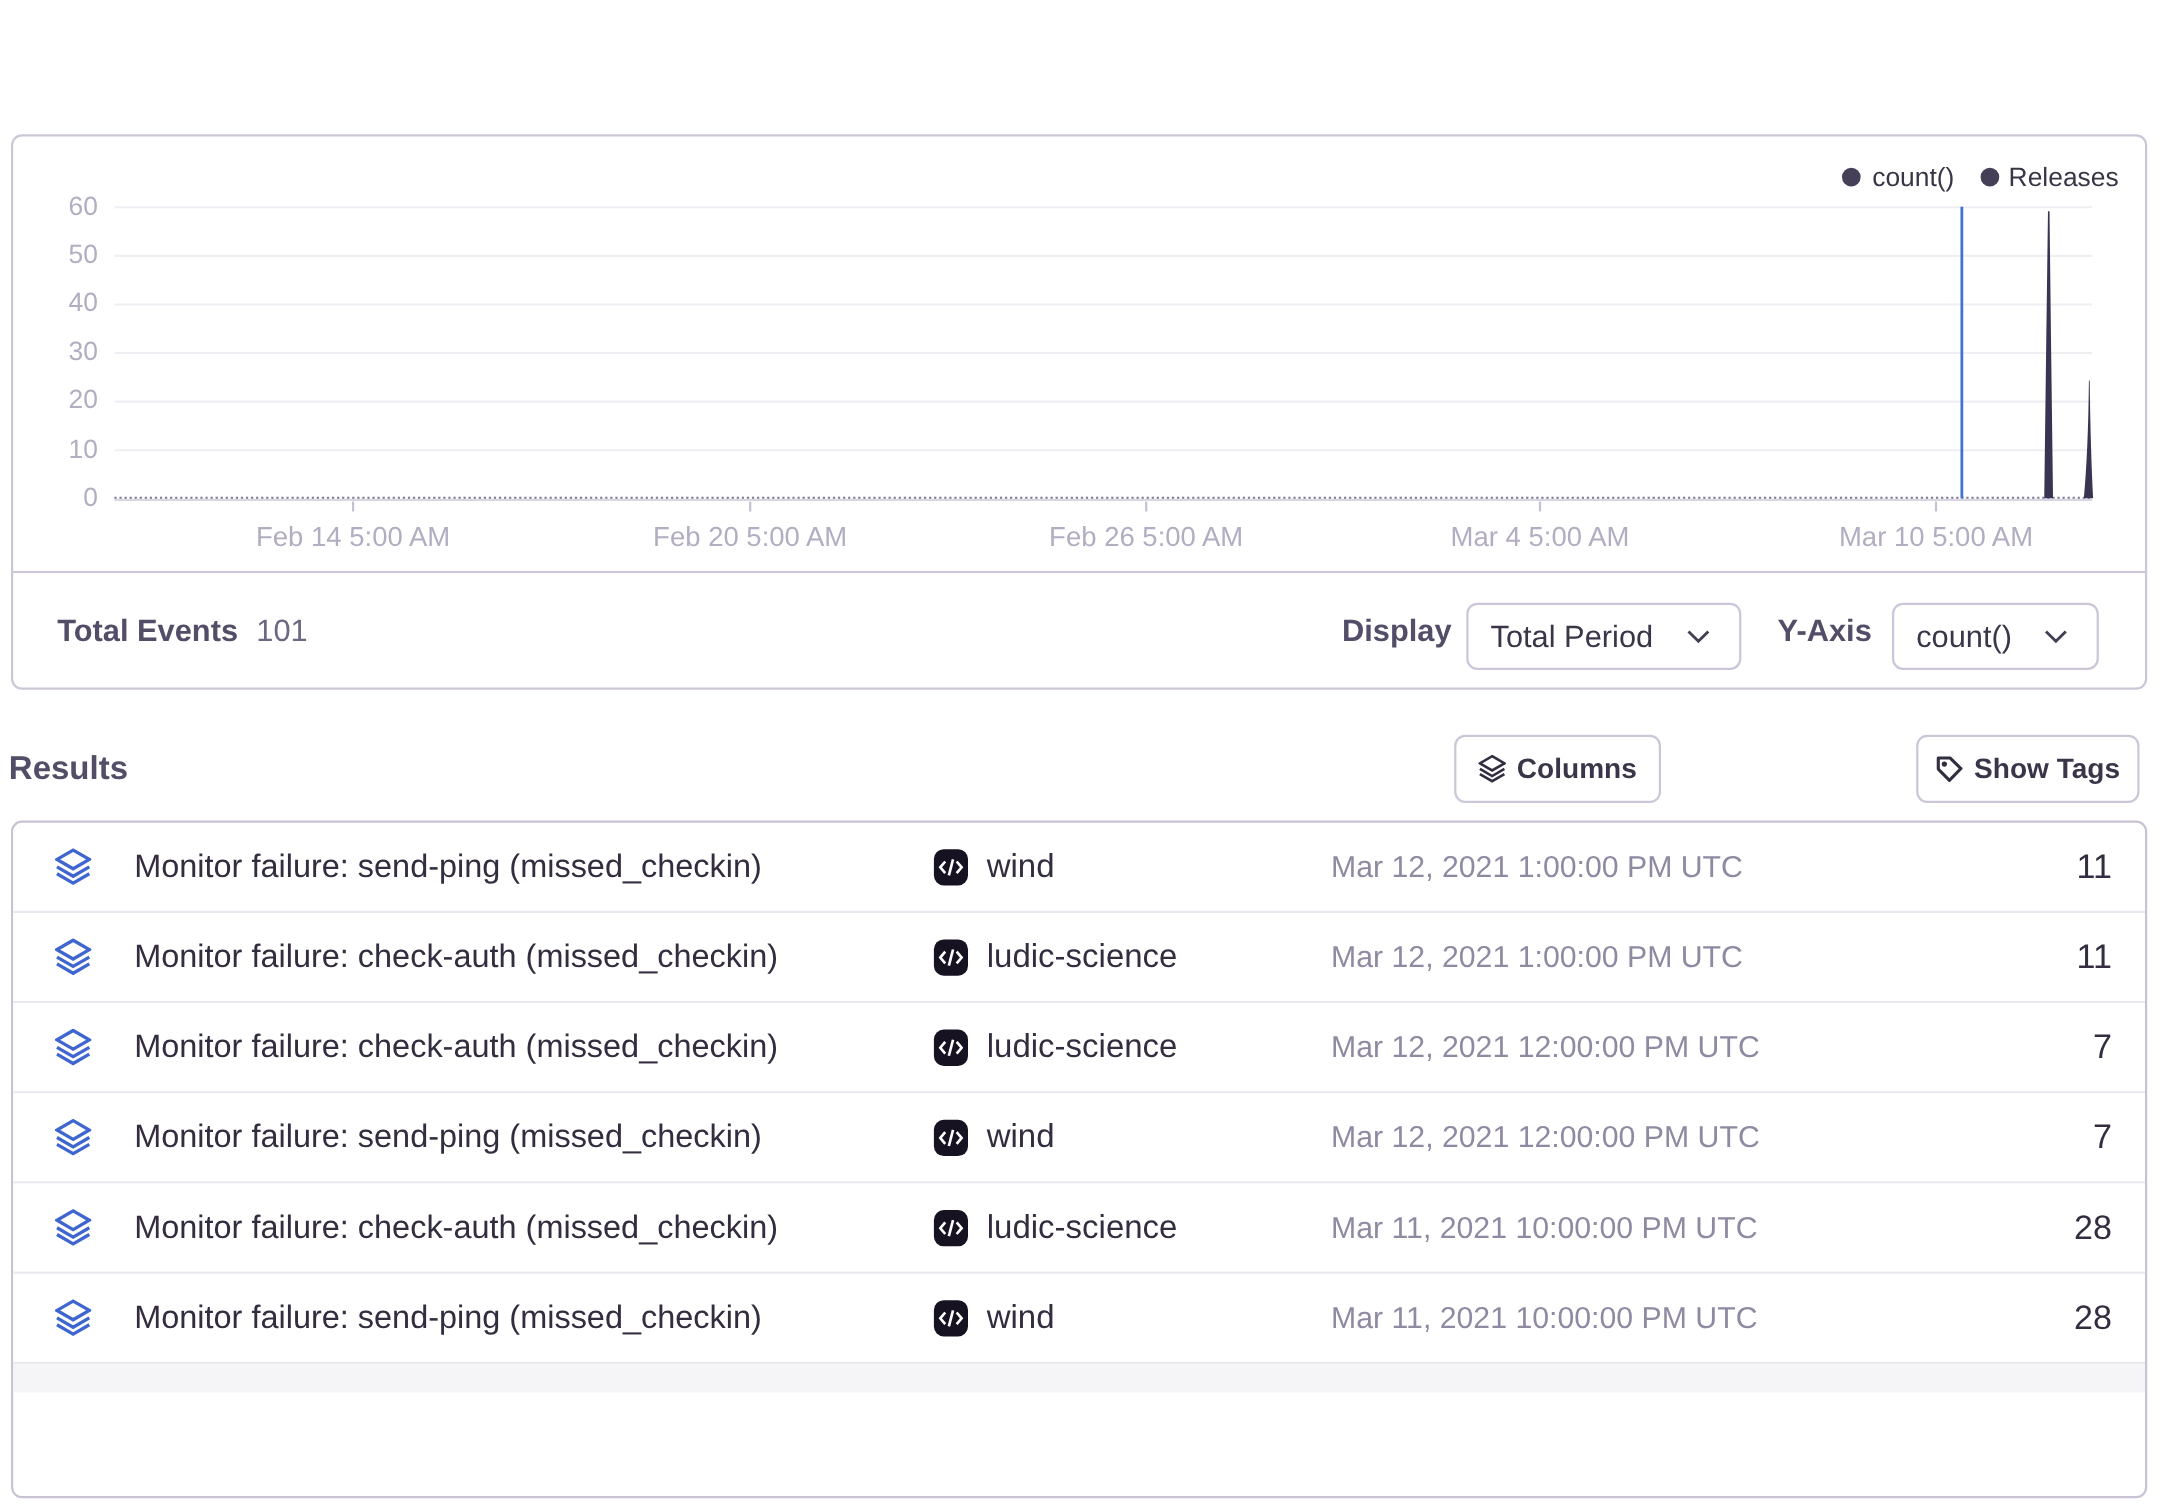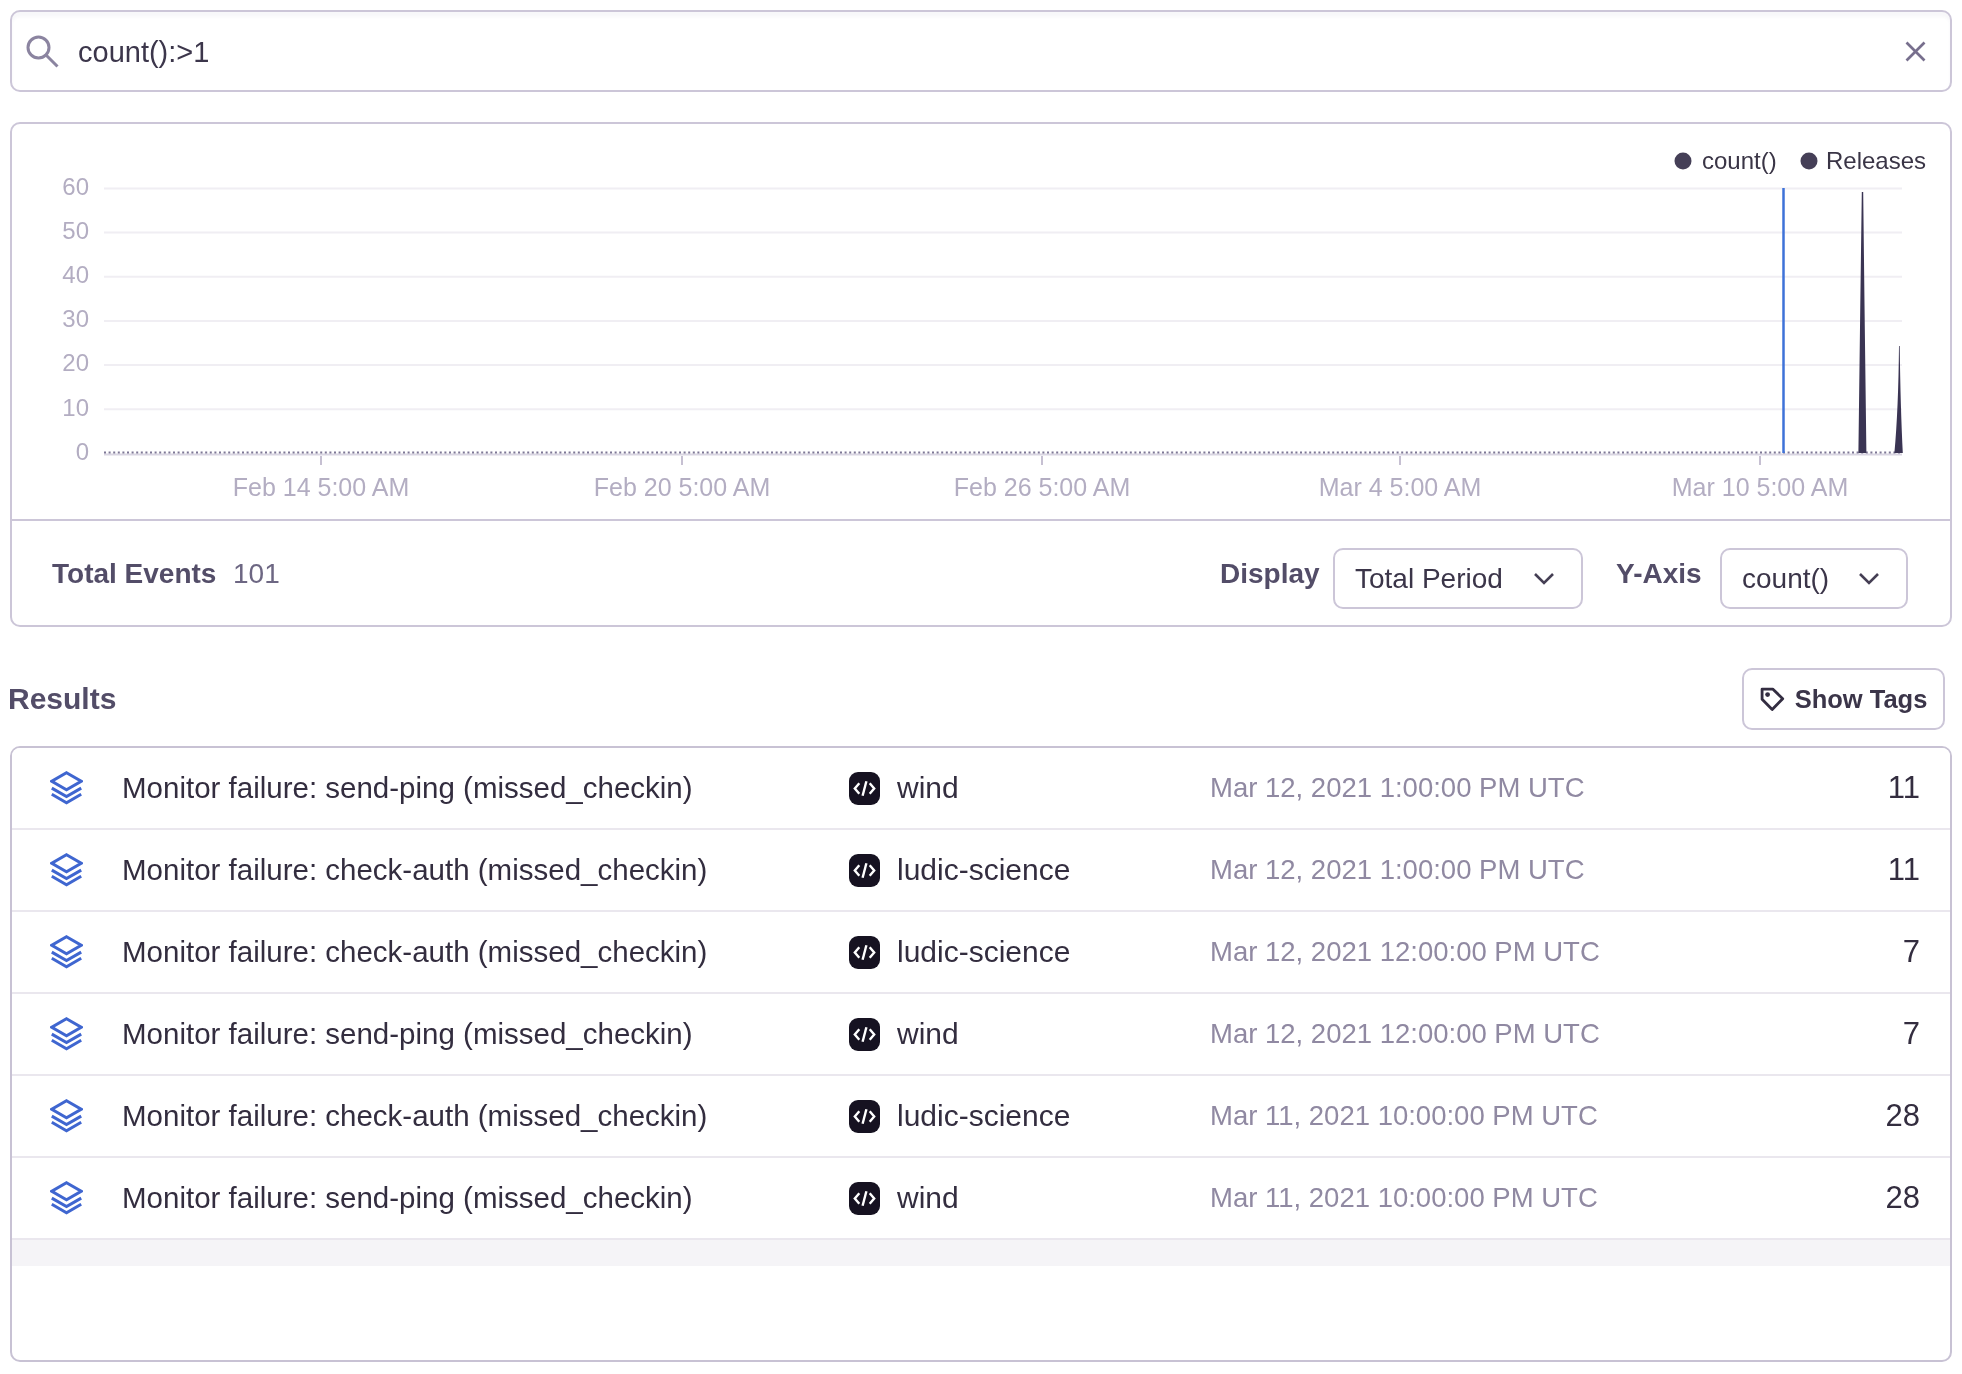--- a/index.html
+++ b/index.html
@@ -42,31 +42,20 @@
 .c-title { left:110px; top:50%; transform:translateY(-50%); font-size:29.5px; color:#332d3f; }
 .c-proj { left:837px; top:50%; transform:translateY(-50%); display:flex; align-items:center; gap:17px; font-size:30px; color:#332d3f; }
 .pbadge { width:31px; height:33px; background:#161221; border-radius:9px; display:flex; align-items:center; justify-content:center; }
 .c-time { left:1198px; top:50%; transform:translateY(-50%); font-size:27.5px; color:#9089a2; }
 .c-count { right:30px; top:50%; transform:translateY(-50%); font-size:31px; color:#332d3f; }
 </style>
 </head>
 <body>
 <div class="page">
 
-  <div class="abs search">
-    <svg class="abs sicon" width="35" height="35" viewBox="0 0 35 35" fill="none" stroke="#8b84a0" stroke-width="3">
-        <circle cx="13.5" cy="13.5" r="10.5"></circle>
-        <line x1="21" y1="21" x2="32.5" y2="32.5"></line>
-      </svg>
-    <div class="abs stext">count():&gt;1</div>
-    <svg class="abs xicon" width="21" height="21" viewBox="0 0 21 21" stroke="#776f8d" stroke-width="2.6">
-        <line x1="1.5" y1="1.5" x2="19.5" y2="19.5"></line>
-        <line x1="19.5" y1="1.5" x2="1.5" y2="19.5"></line>
-      </svg>
-  </div>
 
   <div class="abs chartpanel">
     <svg class="abs" style="left:0;top:0;" width="1938" height="395" viewBox="0 0 1938 395">
 
       <g stroke="#f0eef3" stroke-width="2">
         <line x1="92" y1="64.4" x2="1890" y2="64.4"></line>
         <line x1="92" y1="108.6" x2="1890" y2="108.6"></line>
         <line x1="92" y1="152.8" x2="1890" y2="152.8"></line>
         <line x1="92" y1="196.9" x2="1890" y2="196.9"></line>
         <line x1="92" y1="241.1" x2="1890" y2="241.1"></line>
@@ -120,20 +109,25 @@
             <path d="M2 2 L11 11 L20 2"></path>
           </svg></div>
       <div class="abs ylab yaxis-label">Y-Axis</div>
       <div class="abs selbtn btn-count">count() <svg width="22" height="14" viewBox="0 0 22 14" fill="none" stroke="#453f54" stroke-width="2.6">
             <path d="M2 2 L11 11 L20 2"></path>
           </svg></div>
     </div>
   </div>
 
   <div class="abs results">Results</div>
+  <div class="abs rbtn btn-columns"><svg width="25" height="26" viewBox="0 0 33 34" fill="none" stroke="#332d41" stroke-width="3.1">
+        <path d="M16.5 1.8 L31.2 10.3 L16.5 18.8 L1.8 10.3 Z"></path>
+        <path d="M1.8 17.1 L16.5 25.6 L31.2 17.1"></path>
+        <path d="M1.8 23.3 L16.5 31.8 L31.2 23.3"></path>
+      </svg>Columns</div>
   <div class="abs rbtn btn-tags"><svg width="25" height="25" viewBox="0 0 24 24" fill="none" stroke="#332d41" stroke-width="2.7">
         <path d="M2 2 H12.2 L21.8 11.2 L11.7 21.6 L2 11.7 Z" stroke-linejoin="round"></path>
         <circle cx="7.3" cy="7.3" r="2.3" fill="#332d41" stroke="none"></circle>
       </svg>Show Tags</div>
 
   <div class="abs tbl">
     <div class="trow">
       <svg class="abs c-icon rowstack" width="33" height="34" viewBox="0 0 33 34" fill="none" stroke="#3f66d0" stroke-width="3">
           <path d="M16.5 1.8 L31.2 10.3 L16.5 18.8 L1.8 10.3 Z"></path>
           <path d="M1.8 17.1 L16.5 25.6 L31.2 17.1"></path>

